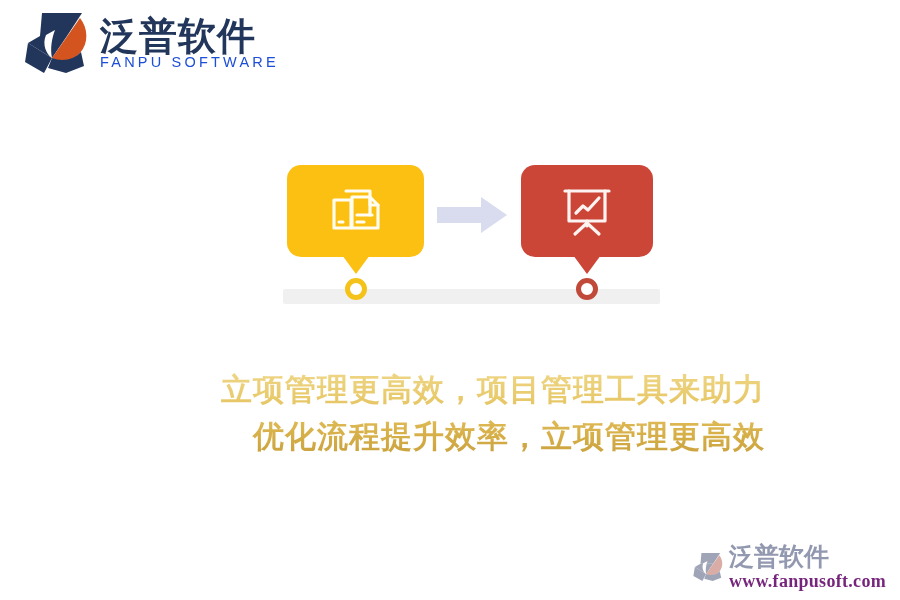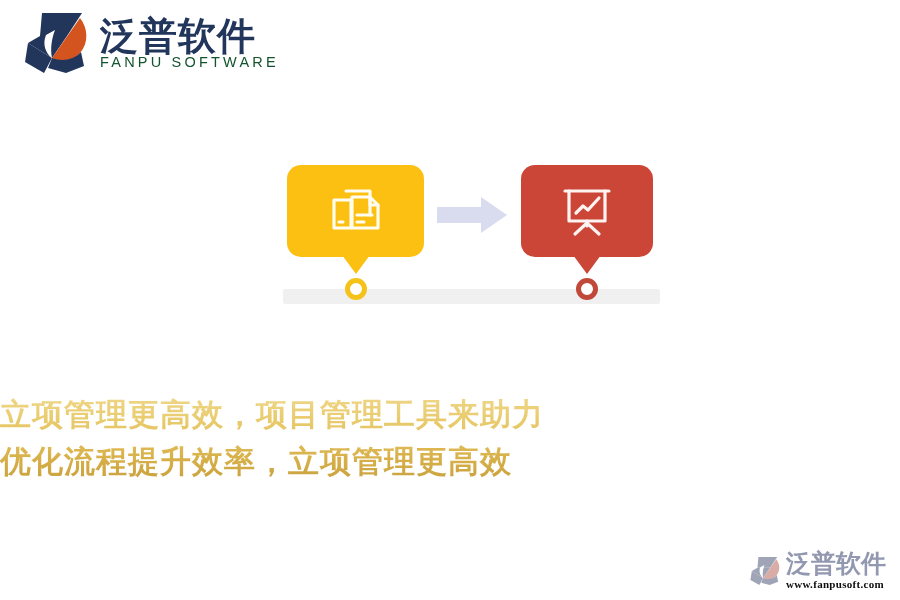--- a/index.html
+++ b/index.html
@@ -40,21 +40,21 @@
     font-size: 38px;
     font-weight: 700;
     color: #22365c;
     letter-spacing: 1px;
     font-family: "DejaVu Sans", "Liberation Sans", sans-serif;
   }
   .brand-en {
     margin-top: 0;
     font-size: 14.5px;
     font-weight: 400;
-    color: #14532d;
+    color: #1d4ed8;
     letter-spacing: 3.2px;
     text-align: center;
   }
 
   
   .process-graphic {
     position: absolute;
     left: 0;
     top: 165px;
     width: 900px;
@@ -131,31 +131,30 @@
     width: 70px;
     height: 36px;
   }
 
   
   .headline {
     position: absolute;
     left: 0;
     top: 366px;
     width: 765px;
-    text-align: left;
+    text-align: right;
     font-family: "DejaVu Sans", "Liberation Sans", sans-serif;
     font-size: 31px;
     font-weight: 700;
     line-height: 1.52;
     letter-spacing: 1px;
     background: linear-gradient(180deg, #f0d98c 0%, #e8c96a 35%, #d8b14a 70%, #c79f3c 100%);
     -webkit-background-clip: text;
     background-clip: text;
     color: transparent;
-    margin-top: 25px;
     -webkit-text-fill-color: transparent;
   }
   .headline-line { display: block; }
 
   
   .watermark {
     position: absolute;
     right: 14px;
     bottom: 10px;
     display: flex;
@@ -167,23 +166,23 @@
   .wm-words { display: flex; flex-direction: column; line-height: 1; }
   .wm-cn {
     font-size: 25px;
     font-weight: 700;
     color: #8d93ab;
     letter-spacing: 0px;
     font-family: "DejaVu Sans", "Liberation Sans", sans-serif;
   }
   .wm-url {
     margin-top: 3px;
-    font-size: 11px;
-    font-weight: 700;
-    color: #000000;
+    font-size: 18px;
+    font-weight: 700;
+    color: #701a75;
     letter-spacing: 0.3px;
     font-family: "Liberation Serif", "DejaVu Serif", serif;
   }
 </style>
 </head>
 <body>
 
 <div class="brand-logo">
   <svg class="brand-mark" viewBox="0 0 68 66">
     <path d="M20 3 L60 3 L45 26 L18 26 Z" fill="#22365c"></path>

